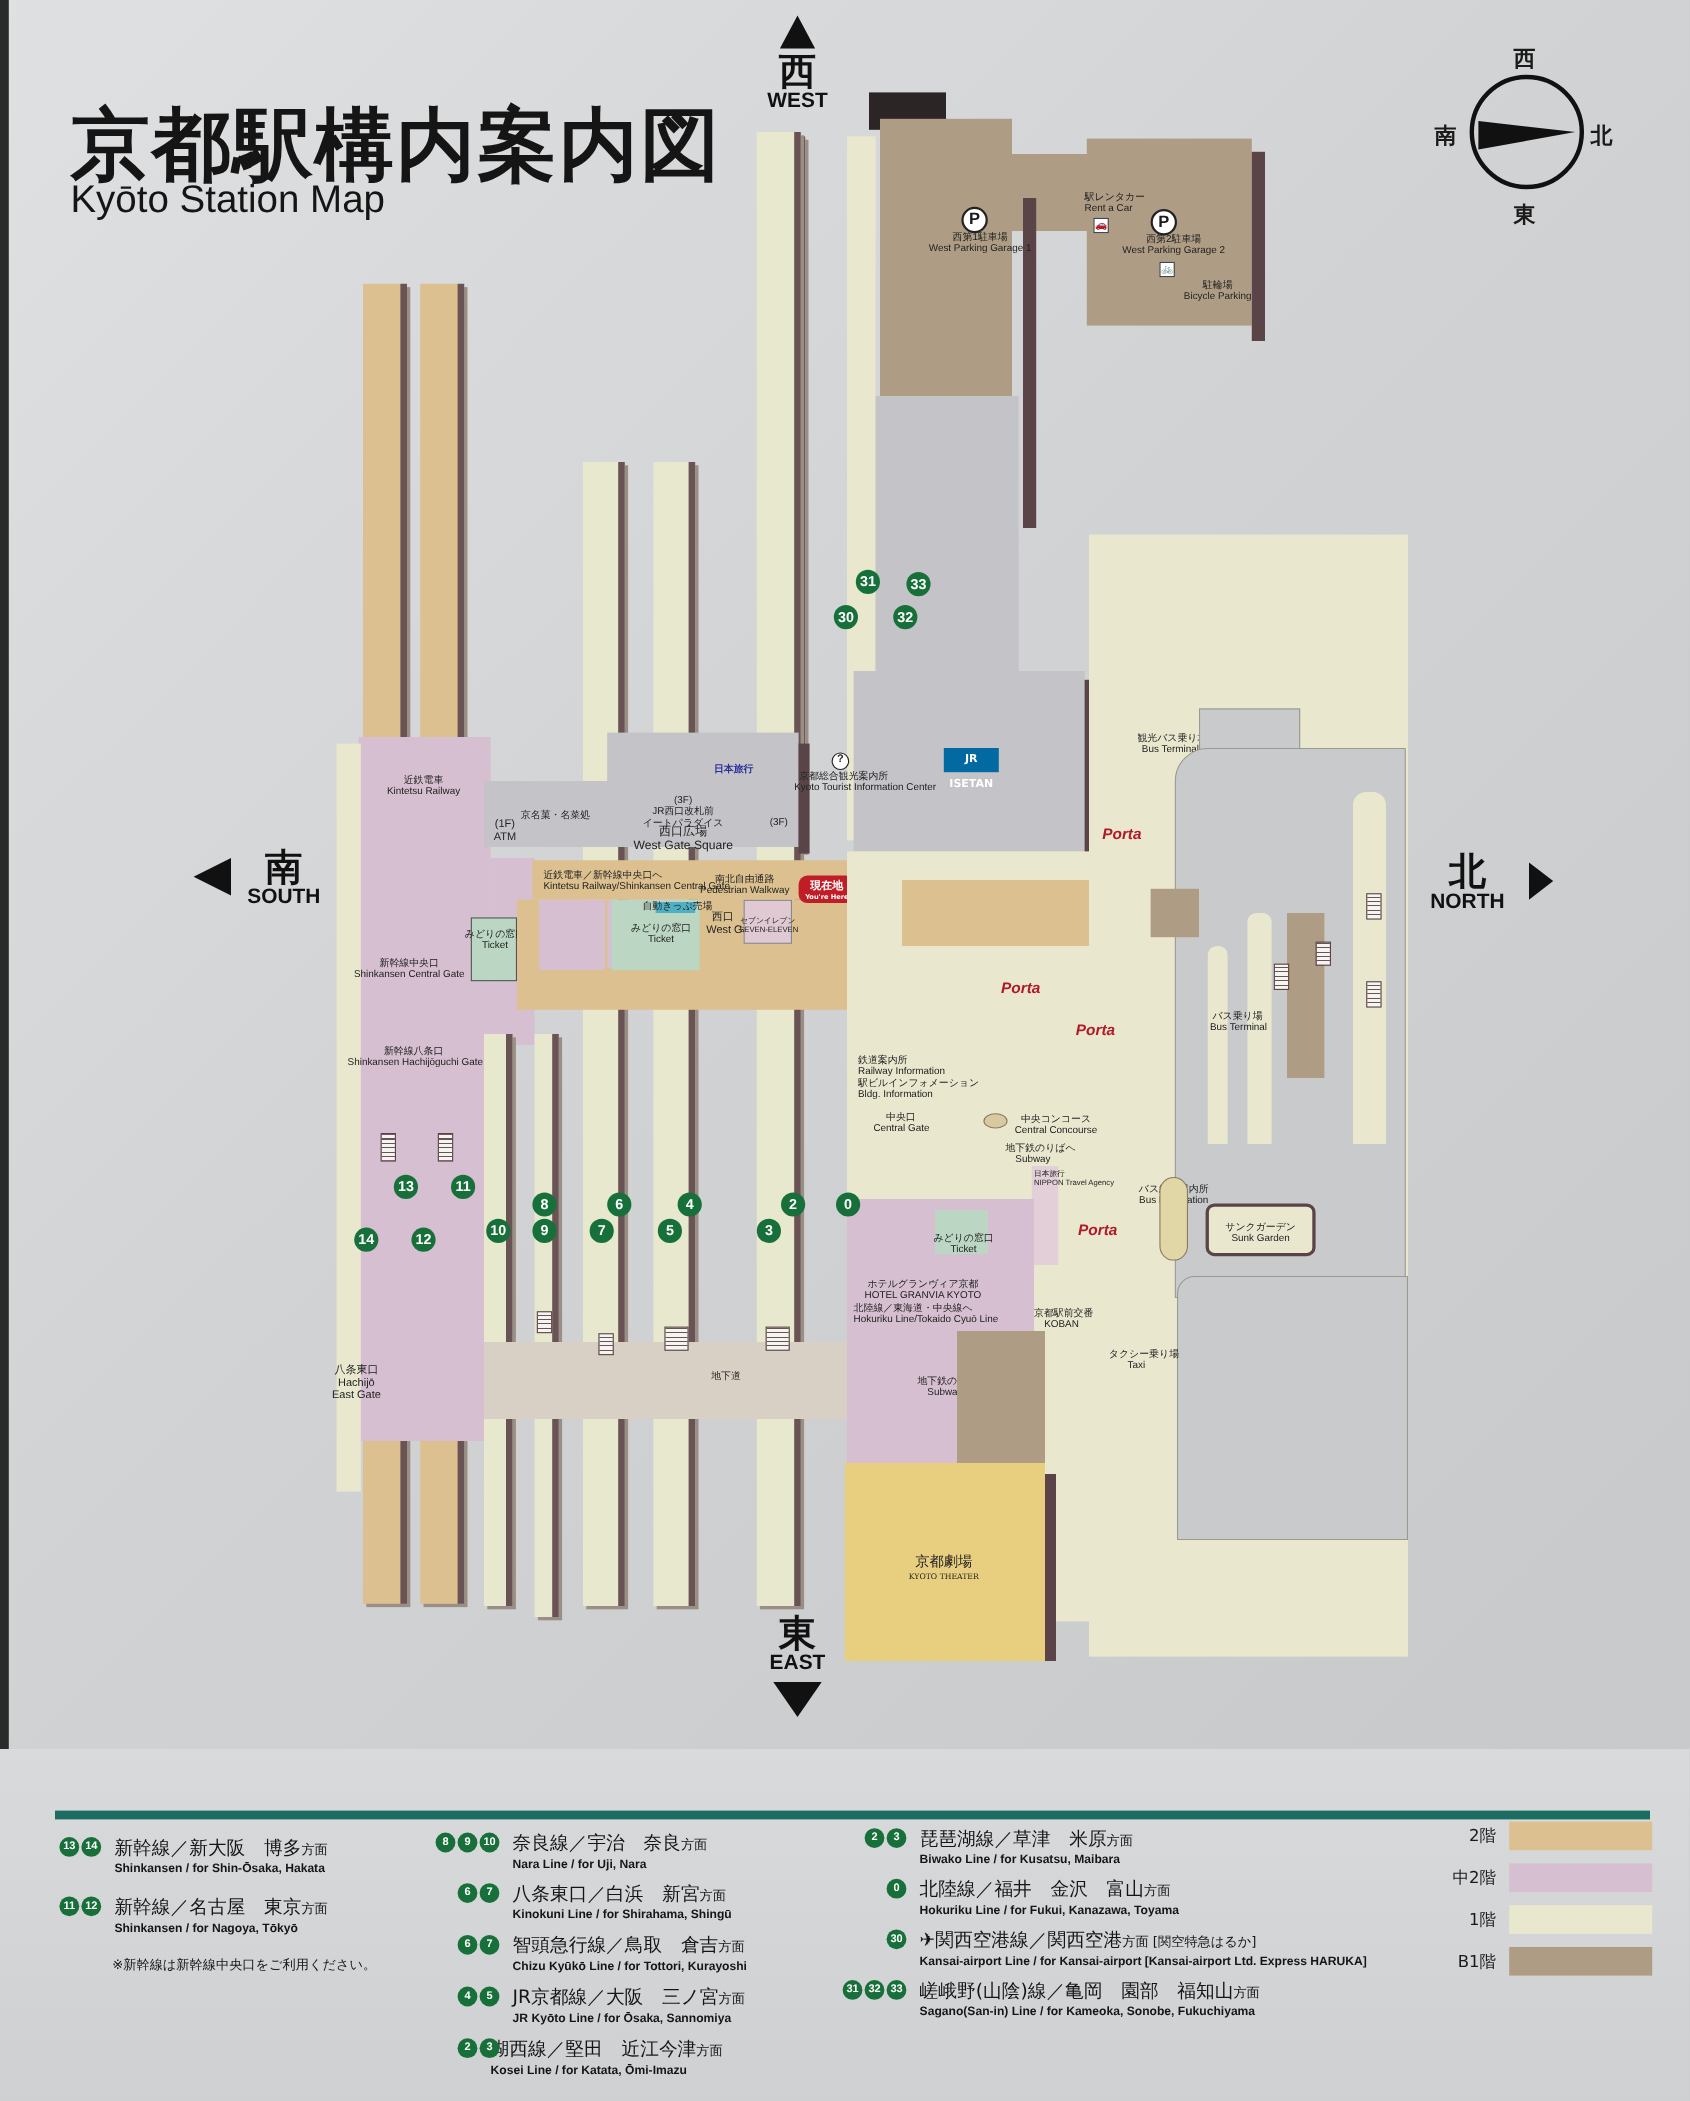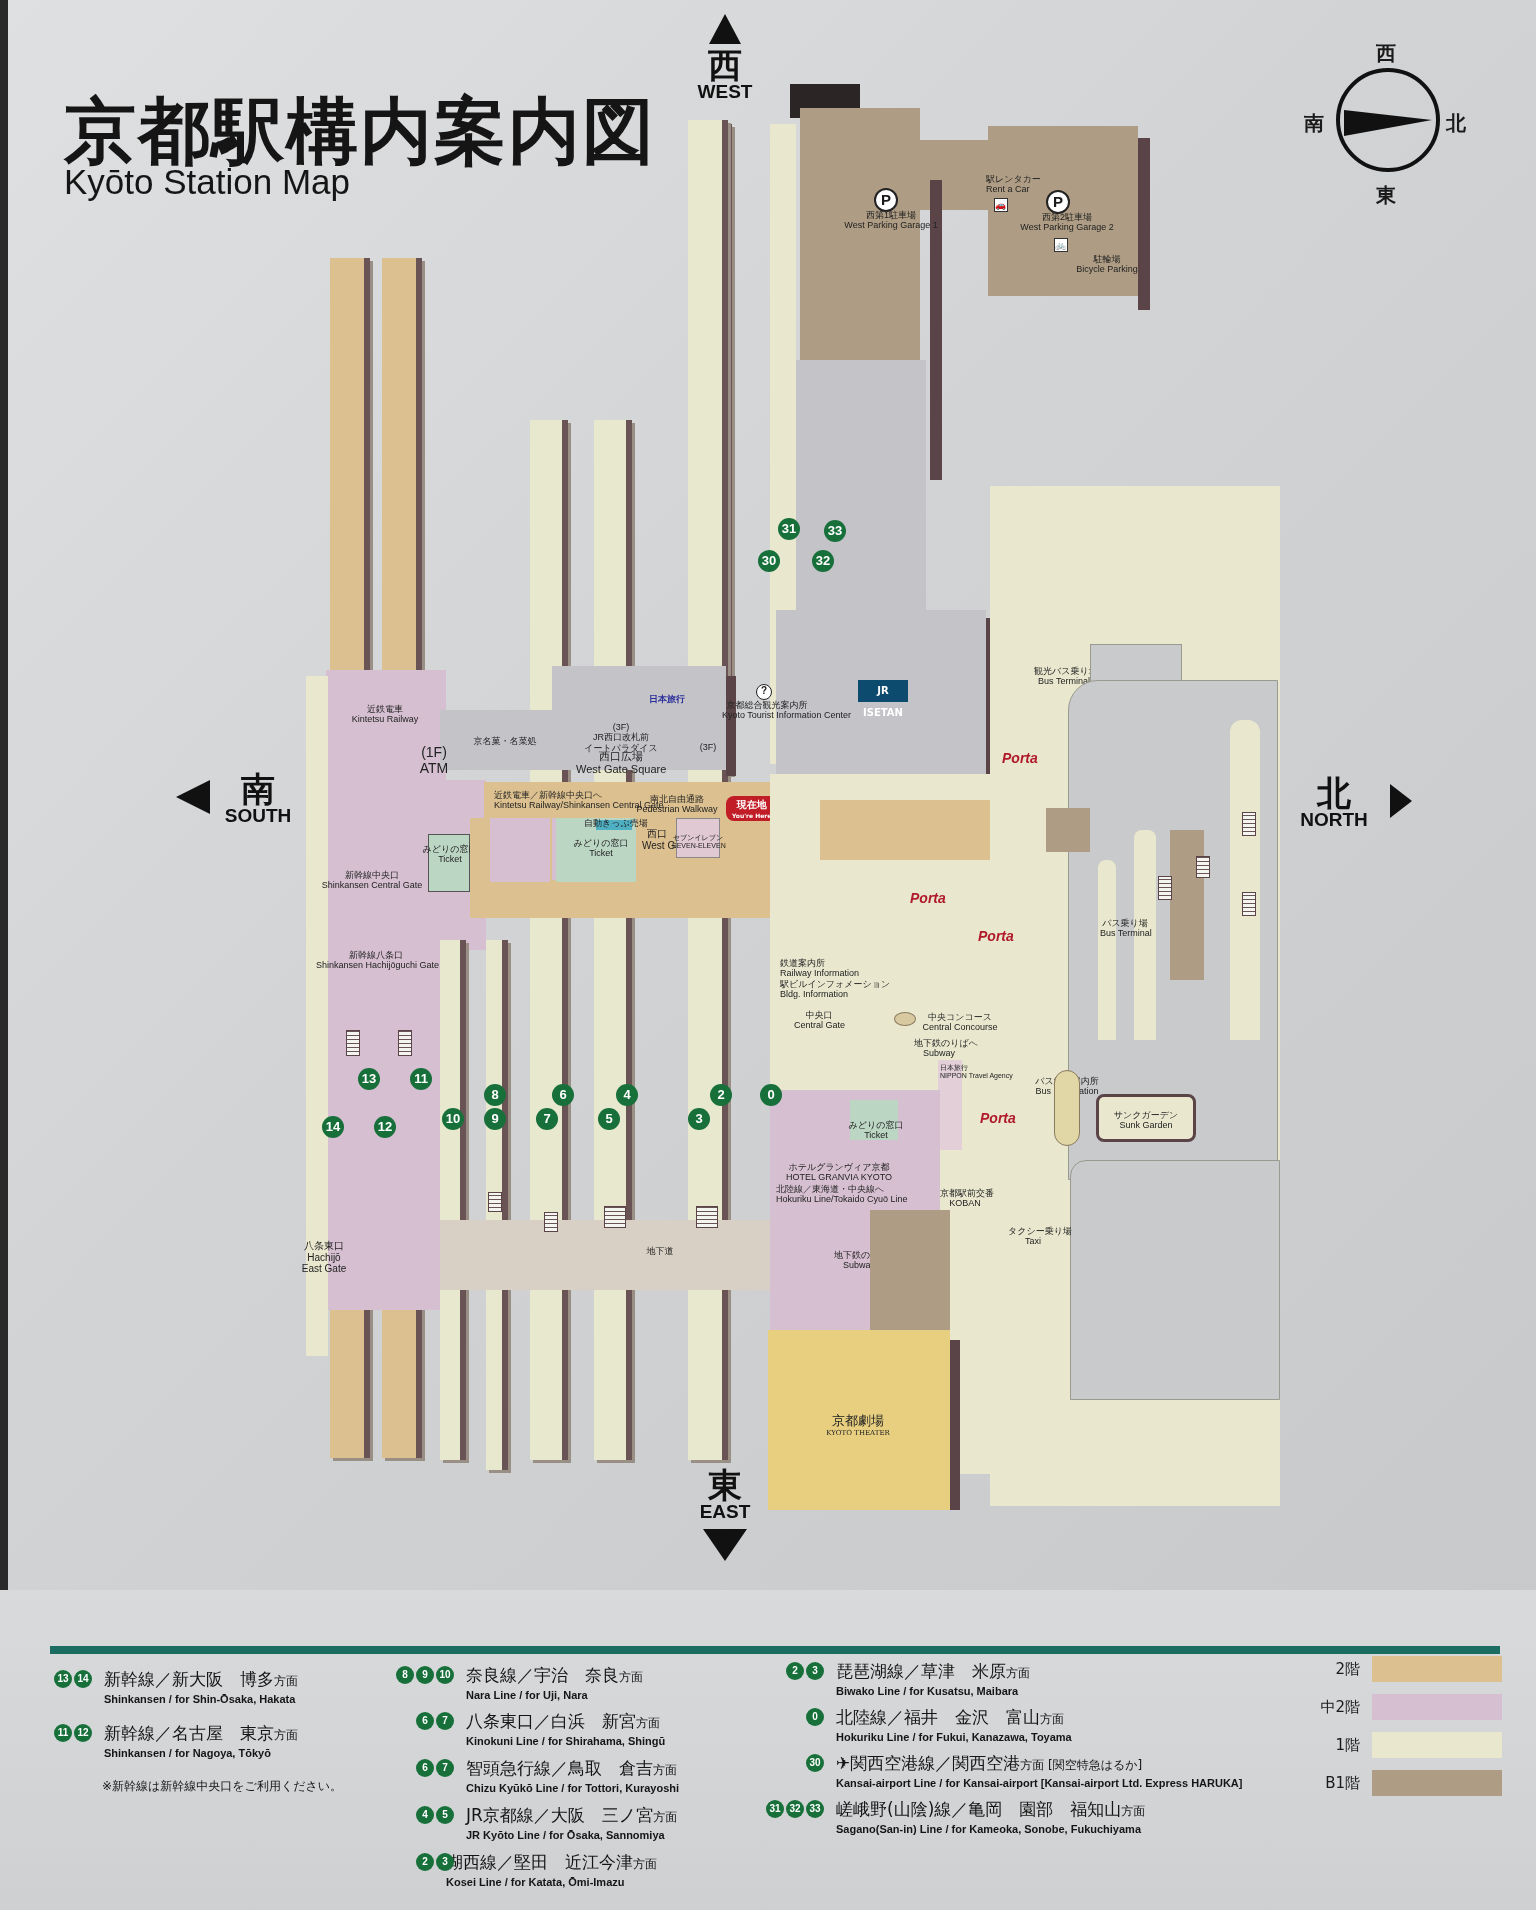--- a/index.html
+++ b/index.html
@@ -119,21 +119,21 @@
   <div class="lbl" style="left:1067px; top:254px; width:80px;">
       <div>駐輪場</div>
       <div>Bicycle Parking</div>
     </div>
 
   <div class="blk f1" style="left:690px; top:124px; width:38px; height:640px; border-right:5px solid #6a5355;"></div>
   <div class="blk f1" style="left:770px; top:124px; width:26px; height:640px;"></div>
   <div class="blk bldg" style="left:796px; top:360px; width:130px; height:250px;"></div>
   <div class="blk bldg" style="left:776px; top:610px; width:210px; height:164px;"></div>
   <div class="blk wall" style="left:986px; top:618px; width:12px; height:160px;"></div>
-  <div class="blk" style="left:858px; top:680px; width:50px; height:22px; background:#0c4a6e; color:#fff; font-size:10px; font-weight:bold; text-align:center; line-height:22px;"><span>JR</span> <span>ISETAN</span></div>
+  <div class="blk" style="left:858px; top:680px; width:50px; height:22px; background:#0369a1; color:#fff; font-size:10px; font-weight:bold; text-align:center; line-height:22px;"><span>JR</span> <span>ISETAN</span></div>
   <div class="pnum" style="left:778px; top:518px;">31</div>
   <div class="pnum" style="left:758px; top:550px;">30</div>
   <div class="pnum" style="left:824px; top:520px;">33</div>
   <div class="pnum" style="left:812px; top:550px;">32</div>
 
   <div class="plat" style="left:694px; top:124px; width:38px; height:650px;"></div>
 
   <div class="plat2" style="left:330px; top:258px; width:40px; height:1200px;"></div>
   <div class="plat2" style="left:382px; top:258px; width:40px; height:1200px;"></div>
   <div class="blk fm2" style="left:326px; top:670px; width:120px; height:640px;"></div>
@@ -169,21 +169,21 @@
   <div class="plat" style="left:688px; top:120px; width:40px; height:1340px;"></div>
 
   <div class="blk" style="left:440px; top:1220px; width:330px; height:70px; background:#d8d0c4;"></div>
   <div class="lbl" style="left:640px; top:1246px; width:40px;">地下道</div>
 
   <div class="blk bldg" style="left:440px; top:710px; width:286px; height:60px;"></div>
   <div class="blk bldg" style="left:552px; top:666px; width:174px; height:50px;"></div>
   <div class="blk wall" style="left:726px; top:676px; width:10px; height:100px;"></div>
   <div class="lbl" style="left:642px; top:694px; width:50px; color:#2a2f9a; font-weight:bold;">日本旅行</div>
   <div class="lbl" style="left:470px; top:736px; width:70px;">京名菓・名菜処</div>
-  <div class="lbl" style="left:419px; top:744px; width:30px; font-size:14px;">
+  <div class="lbl" style="left:444px; top:744px; width:30px; font-size:10px;">
       <div>(1F)</div>
       <div>ATM</div>
     </div>
   <div class="lbl" style="left:576px; top:722px; width:90px;">
       <div>(3F)</div>
       <div>JR西口改札前</div>
       <div>イートパラダイス</div>
     </div>
   <div class="lbl" style="left:576px; top:750px; width:90px; font-size:11px;">
       <div>西口広場</div>

